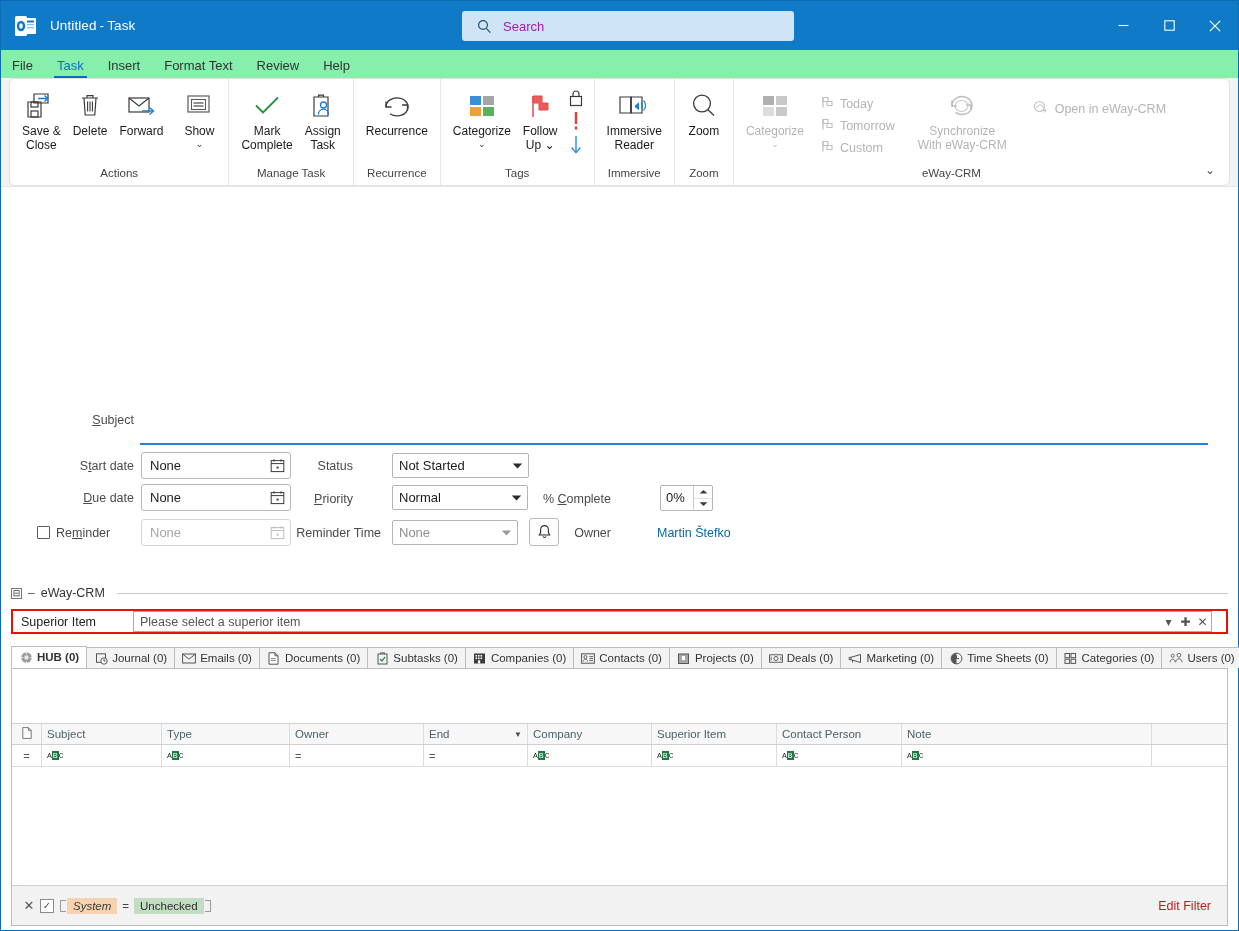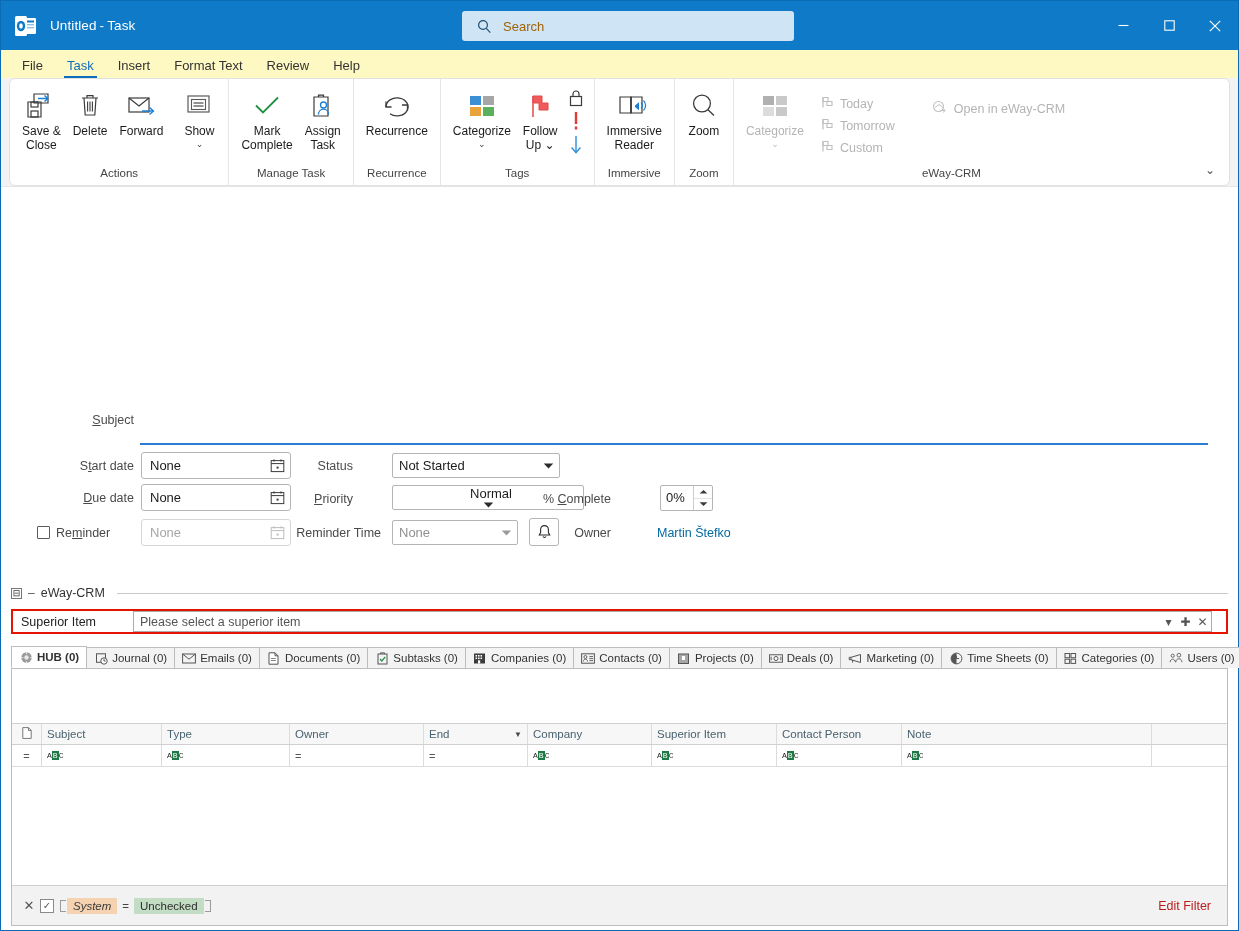--- a/index.html
+++ b/index.html
@@ -20,28 +20,28 @@
     position:relative; color:#fff;
   }
   .tb-icon { margin-left:13px; width:24px; height:22px; display:flex; align-items:center; justify-content:center; }
   .tb-title { margin-left:12px; font-size:13.5px; letter-spacing:.1px; white-space:nowrap;}
   .tb-title .sep { opacity:.95; padding:0 3px;}
   .search-wrap {
     position:absolute; left:461px; top:10px; width:332px; height:30px;
     background:#cfe4f5; border-radius:3px; display:flex; align-items:center;
   }
   .search-wrap .s-ico { margin-left:14px; width:16px; height:16px; display:flex; align-items:center; justify-content:center; }
-  .search-wrap .s-txt { margin-left:11px; font-size:13px; color:#a16207; }
+  .search-wrap .s-txt { margin-left:11px; font-size:13px; color:#a21caf; }
   .wbtns { position:absolute; right:0; top:0; height:49px; display:flex; }
   .wbtn { width:46px; height:49px; display:flex; align-items:center; justify-content:center; }
 
   
   .ribbon-tabs {
-    height:28px; background:#fef9c3; display:flex; align-items:flex-end;
-    padding-left:10px; border-bottom:0px;
+    height:28px; background:#86efac; display:flex; align-items:flex-end;
+    border-bottom:0px;
   }
   .rtab {
     font-size:13px; color:#333; padding:2px 11px 5px 11px; margin-right:2px;
     white-space:nowrap; position:relative;
   }
   .rtab.active { color:#0f6cbd; font-weight:400; }
   .rtab.active:after {
     content:""; position:absolute; left:8px; right:8px; bottom:0; height:2px; background:#0f6cbd;
   }
 
@@ -464,20 +464,32 @@
                     <path d="M3 1.5v10" stroke="#bdbdbd" stroke-width="1.2"></path>
                     <path d="M3 1.5h5v4h4v4H7v-4H3z" fill="none" stroke="#bdbdbd" stroke-width="1.1"></path>
                   </svg>
               </span>
               <span class="lbl">Custom</span>
             </div>
           </div>
 
           <div class="vsep"></div>
 
+          <div class="rbtn disabled">
+            <span class="ico">
+              <svg width="36" height="30" viewBox="0 0 36 30">
+                <path d="M8 15a10 9 0 1 1 3.5 6.4" fill="none" stroke="#bdbdbd" stroke-width="1.5"></path>
+                <path d="M8 9.5V15h5" fill="none" stroke="#bdbdbd" stroke-width="1.5"></path>
+                <path d="M27 19V14h-5" fill="none" stroke="#bdbdbd" stroke-width="1.5"></path>
+                <ellipse cx="17.5" cy="15" rx="6.5" ry="5.5" fill="none" stroke="#c9c9c9" stroke-width="1.2"></ellipse>
+              </svg>
+            </span>
+            <span class="lbl">Synchronize
+With eWay-CRM</span>
+          </div>
 
           <div class="srow" style="margin-top:12px;margin-left:14px;">
             <span>
               <svg width="15" height="15" viewBox="0 0 15 15">
                 <ellipse cx="6.5" cy="6.5" rx="5" ry="5" fill="none" stroke="#c2c2c2" stroke-width="1.1"></ellipse>
                 <path d="M3 7.5l4-3 4 3" fill="none" stroke="#c2c2c2" stroke-width="1"></path>
                 <path d="M8 10.5h5M11 8.5l2.2 2-2.2 2" fill="none" stroke="#c2c2c2" stroke-width="1"></path>
               </svg>
             </span>
             <span class="lbl">Open in eWay-CRM</span>
@@ -530,31 +542,31 @@
         <svg width="15" height="15" viewBox="0 0 15 15">
             <rect x="1.2" y="2.6" width="12.6" height="11" fill="none" stroke="#bdbdbd" stroke-width="1"></rect>
             <path d="M1.2 5.6h12.6" stroke="#bdbdbd" stroke-width="1"></path>
             <path d="M4 1.3v2.3M11 1.3v2.3" stroke="#bdbdbd" stroke-width="1"></path>
             <rect x="6.6" y="8.6" width="2" height="2" fill="#bdbdbd"></rect>
           </svg>
       </span>
     </div>
 
     <div class="fld-label" style="left:240px; top:272px; width:112px;">Status</div>
-    <div class="combo" style="left:391px; top:266px; width:168px;align-items:center;">
+    <div class="combo" style="left:391px; top:266px; width:137px;align-items:center;">
       <span class="val">Not Started</span>
       <span class="arr">
         <svg width="11" height="8" viewBox="0 0 11 8">
             <path d="M0.8 1.6L5.5 6.4L10.2 1.6z" fill="#2b2b2b"></path>
           </svg>
       </span>
     </div>
 
     <div class="fld-label" style="left:240px; top:305px; width:112px;"><u>P</u>riority</div>
-    <div class="combo" style="left:391px; top:298px; width:192px;flex-direction:column;">
+    <div class="combo" style="left:391px; top:298px; width:136px;">
       <span class="val">Normal</span>
       <span class="arr">
         <svg width="11" height="8" viewBox="0 0 11 8">
             <path d="M0.8 1.6L5.5 6.4L10.2 1.6z" fill="#2b2b2b"></path>
           </svg>
       </span>
     </div>
 
     <div class="fld-label" style="left:240px; top:339px; width:140px;">Reminder Time</div>
     <div class="combo dim" style="left:391px; top:333px; width:126px;">

